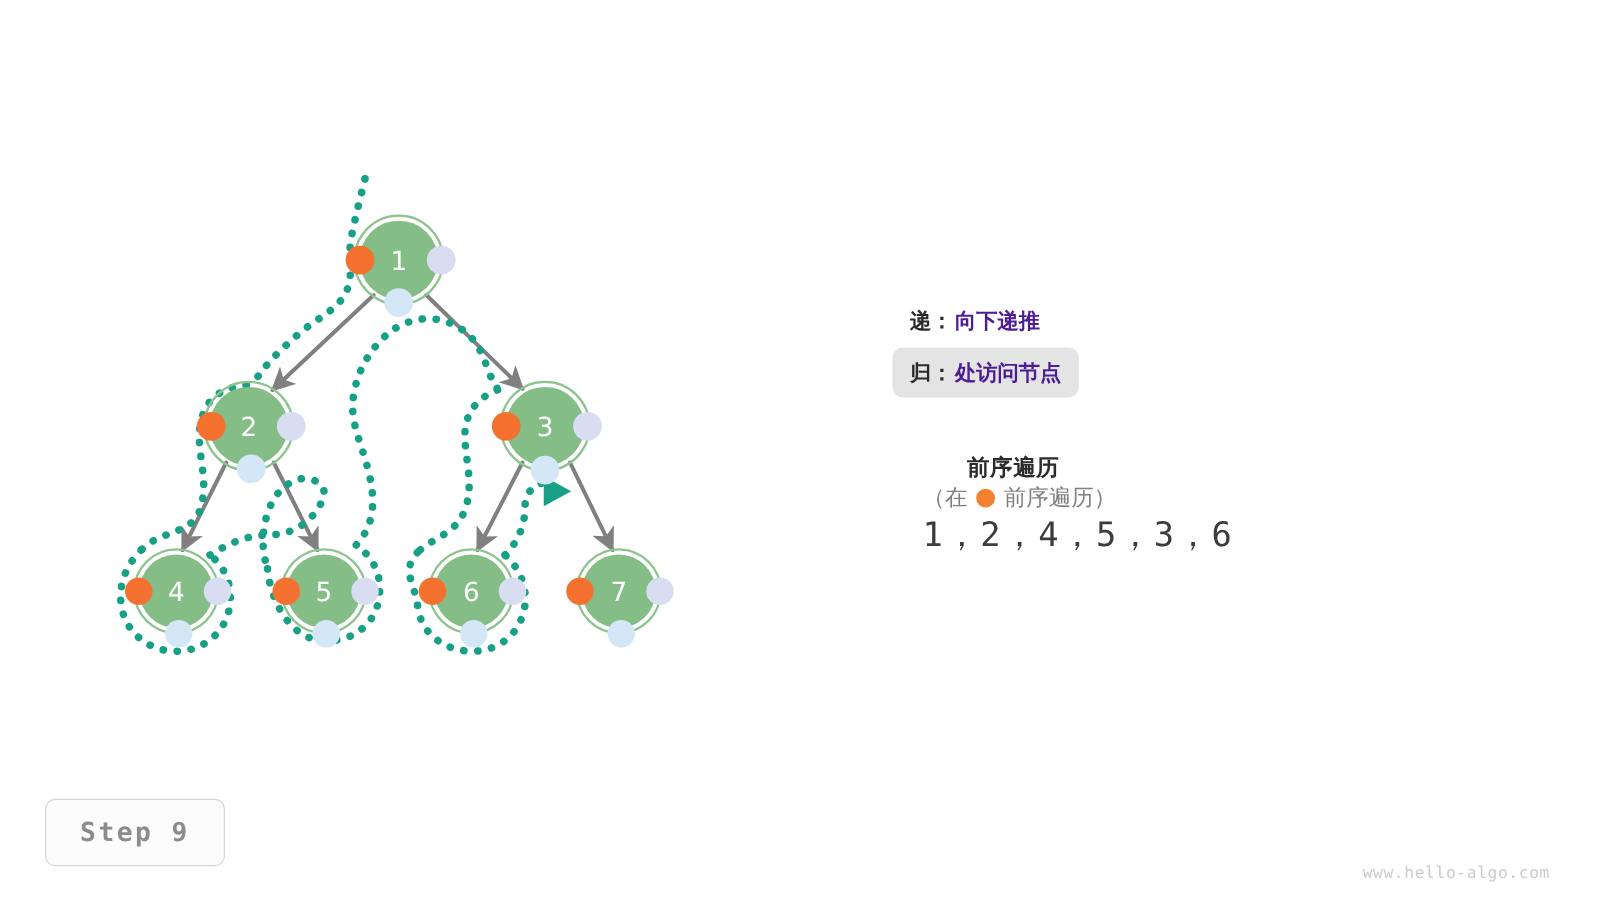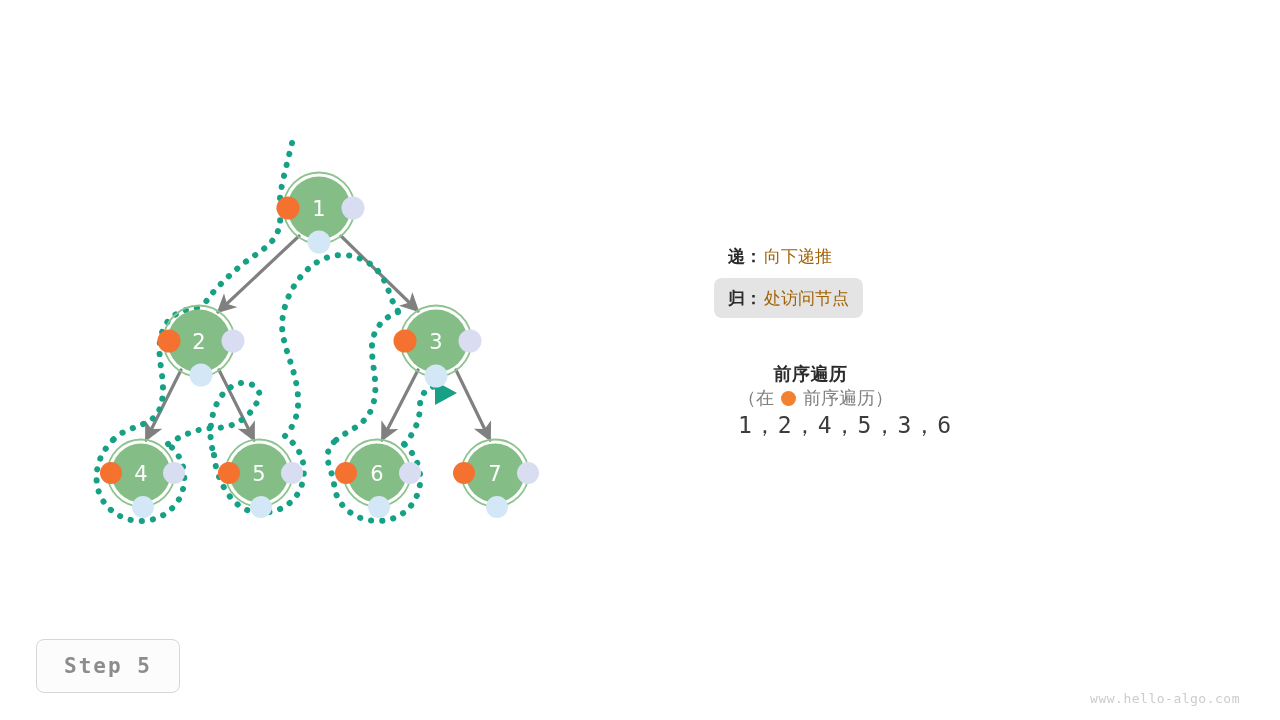--- a/index.html
+++ b/index.html
@@ -56,22 +56,23 @@
   .legend-row.highlight {
     background: #e4e4e4;
   }
   .legend-key {
     font-weight: bold;
     color: #2b2b2b;
     margin-right: 2px;
     font-family: "DejaVu Sans", "Liberation Sans", sans-serif;
   }
   .legend-val {
-    color: #a16207;
+    color: #4c1d95;
     font-family: "DejaVu Sans", "Liberation Sans", sans-serif;
+    font-weight: bold;
   }
   .traversal-head {
     position: absolute;
     left: 728px;
     top: 362px;
     display: flex;
     align-items: center;
     font-size: 18px;
     font-family: "DejaVu Sans", "Liberation Sans", sans-serif;
     flex-direction: column;
@@ -94,21 +95,21 @@
     border-radius: 50%;
     background: #f4812f;
     margin: 0 7px;
     vertical-align: middle;
   }
   .traversal-seq {
     position: absolute;
     left: 738px;
     top: 410px;
     font-family: "DejaVu Sans Mono", "Liberation Mono", monospace;
-    font-size: 23px;
+    font-size: 27px;
     color: #3c3c3c;
     letter-spacing: 1.5px;
   }
 
   
   .step-badge {
     position: absolute;
     left: 36px;
     top: 639px;
     width: 144px;
@@ -287,17 +288,17 @@
     <span class="traversal-title">前序遍历</span>
     <span class="traversal-note">
       <span>（在</span>
       <span class="inline-dot"></span>
       <span>前序遍历）</span>
     </span>
   </div>
 
   <div class="traversal-seq">1，2，4，5，3，6</div>
 
-  <div class="step-badge">Step 5</div>
+  <div class="step-badge">Step 9</div>
 
   <div class="watermark">www.hello-algo.com</div>
 
 </div>
 
 </body></html>

